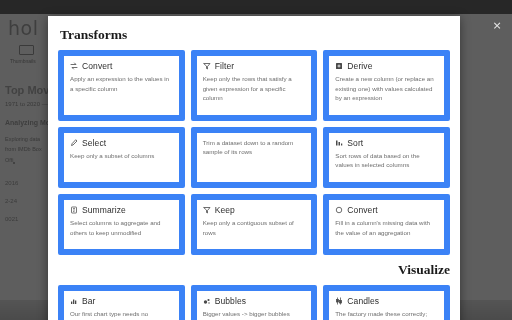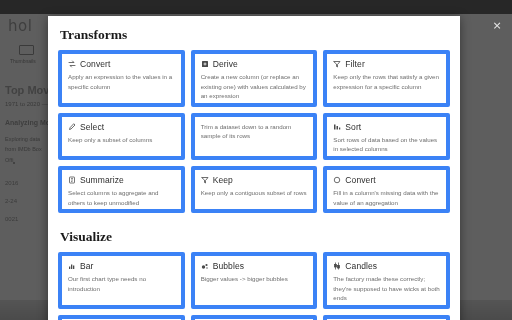--- a/index.html
+++ b/index.html
@@ -14,21 +14,21 @@
   #backdrop {
     position: absolute; inset: 0;
     background: #ffffff;
   }
   #bg-topbar {
     position: absolute; left: 0; top: 0; right: 0; height: 14px;
     background: #3a3a3a;
   }
   #bg-logo {
     position: absolute; left: 8px; top: 17px;
-    font-size: 15px; letter-spacing: .5px; color: #8e8e8e;
+    font-size: 19px; letter-spacing: .5px; color: #8e8e8e;
     font-family: "DejaVu Sans", sans-serif;
   }
   #bg-thumb {
     position: absolute; left: 19px; top: 45px;
     width: 15px; height: 10px;
     border: 1.5px solid #7d7d7d; border-radius: 1px;
   }
   #bg-thumb-label {
     position: absolute; left: 10px; top: 58px;
     font-size: 5px; color: #6f6f6f;
@@ -78,31 +78,31 @@
   #modal-scroll {
     position: absolute; inset: 0;
     padding: 8px 10px 10px 10px;
     overflow: hidden;
   }
   .section-title {
     font-family: "Liberation Serif", serif;
     font-size: 13.5px; font-weight: bold; color: #1b1b1b;
     margin: 3px 0 7px 2px;
   }
-  #visualize-title { margin-top: 16px; }
+  #visualize-title { margin-top: 7px; text-align: right; }
 
   .grid {
     display: grid;
     grid-template-columns: repeat(3, 1fr);
     gap: 6px 6px;
   }
   .card {
-    border: 4px solid #3b82f6;
+    border: 6px solid #3b82f6;
     border-radius: 2px;
-    padding: 5px 6px 2px 6px;
+    padding: 5px 6px 12px 6px;
     background: #fff;
     min-height: 40px;
   }
   .card-head {
     display: flex; align-items: center; gap: 4px;
     margin-bottom: 3px;
   }
   .card-icon {
     width: 8px; height: 8px;
     display: inline-flex; align-items: center; justify-content: center;
@@ -158,39 +158,39 @@
                   <path d="M2 5h10l-3-3M14 11H4l3 3"></path>
                 </svg>
               </span>
               <span class="card-title">Convert</span>
             </div>
             <div class="card-desc">Apply an expression to the values in a specific column</div>
           </div>
           <div class="card">
             <div class="card-head">
               <span class="card-icon">
+                <svg width="8" height="8" viewBox="0 0 16 16" fill="none" stroke="#4a4a4a" stroke-width="1.6" stroke-linecap="round" stroke-linejoin="round">
+                  <path d="M2 3h12l-5 6v5l-2-1V9z" fill="none"></path>
+                </svg>
+              </span>
+              <span class="card-title">Filter</span>
+            </div>
+            <div class="card-desc">Keep only the rows that satisfy a given expression for a specific column</div>
+          </div>
+          <div class="card">
+            <div class="card-head">
+              <span class="card-icon">
                 <svg width="8" height="8" viewBox="0 0 16 16">
                   <rect x="2" y="2" width="12" height="12" rx="1" fill="#4a4a4a"></rect>
                   <path d="M5 8h6M8 5v6" stroke="#fff" stroke-width="1.6"></path>
                 </svg>
               </span>
               <span class="card-title">Derive</span>
             </div>
             <div class="card-desc">Create a new column (or replace an existing one) with values calculated by an expression</div>
-          </div>
-          <div class="card">
-            <div class="card-head">
-              <span class="card-icon">
-                <svg width="8" height="8" viewBox="0 0 16 16" fill="none" stroke="#4a4a4a" stroke-width="1.6" stroke-linecap="round" stroke-linejoin="round">
-                  <path d="M2 3h12l-5 6v5l-2-1V9z" fill="none"></path>
-                </svg>
-              </span>
-              <span class="card-title">Filter</span>
-            </div>
-            <div class="card-desc">Keep only the rows that satisfy a given expression for a specific column</div>
           </div>
           <div class="card">
             <div class="card-head">
               <span class="card-icon">
                 <svg width="8" height="8" viewBox="0 0 16 16" fill="none" stroke="#4a4a4a" stroke-width="1.6" stroke-linecap="round" stroke-linejoin="round">
                   <path d="M12 2l2 2-8 8-3 1 1-3z"></path>
                 </svg>
               </span>
               <span class="card-title">Select</span>
             </div>

